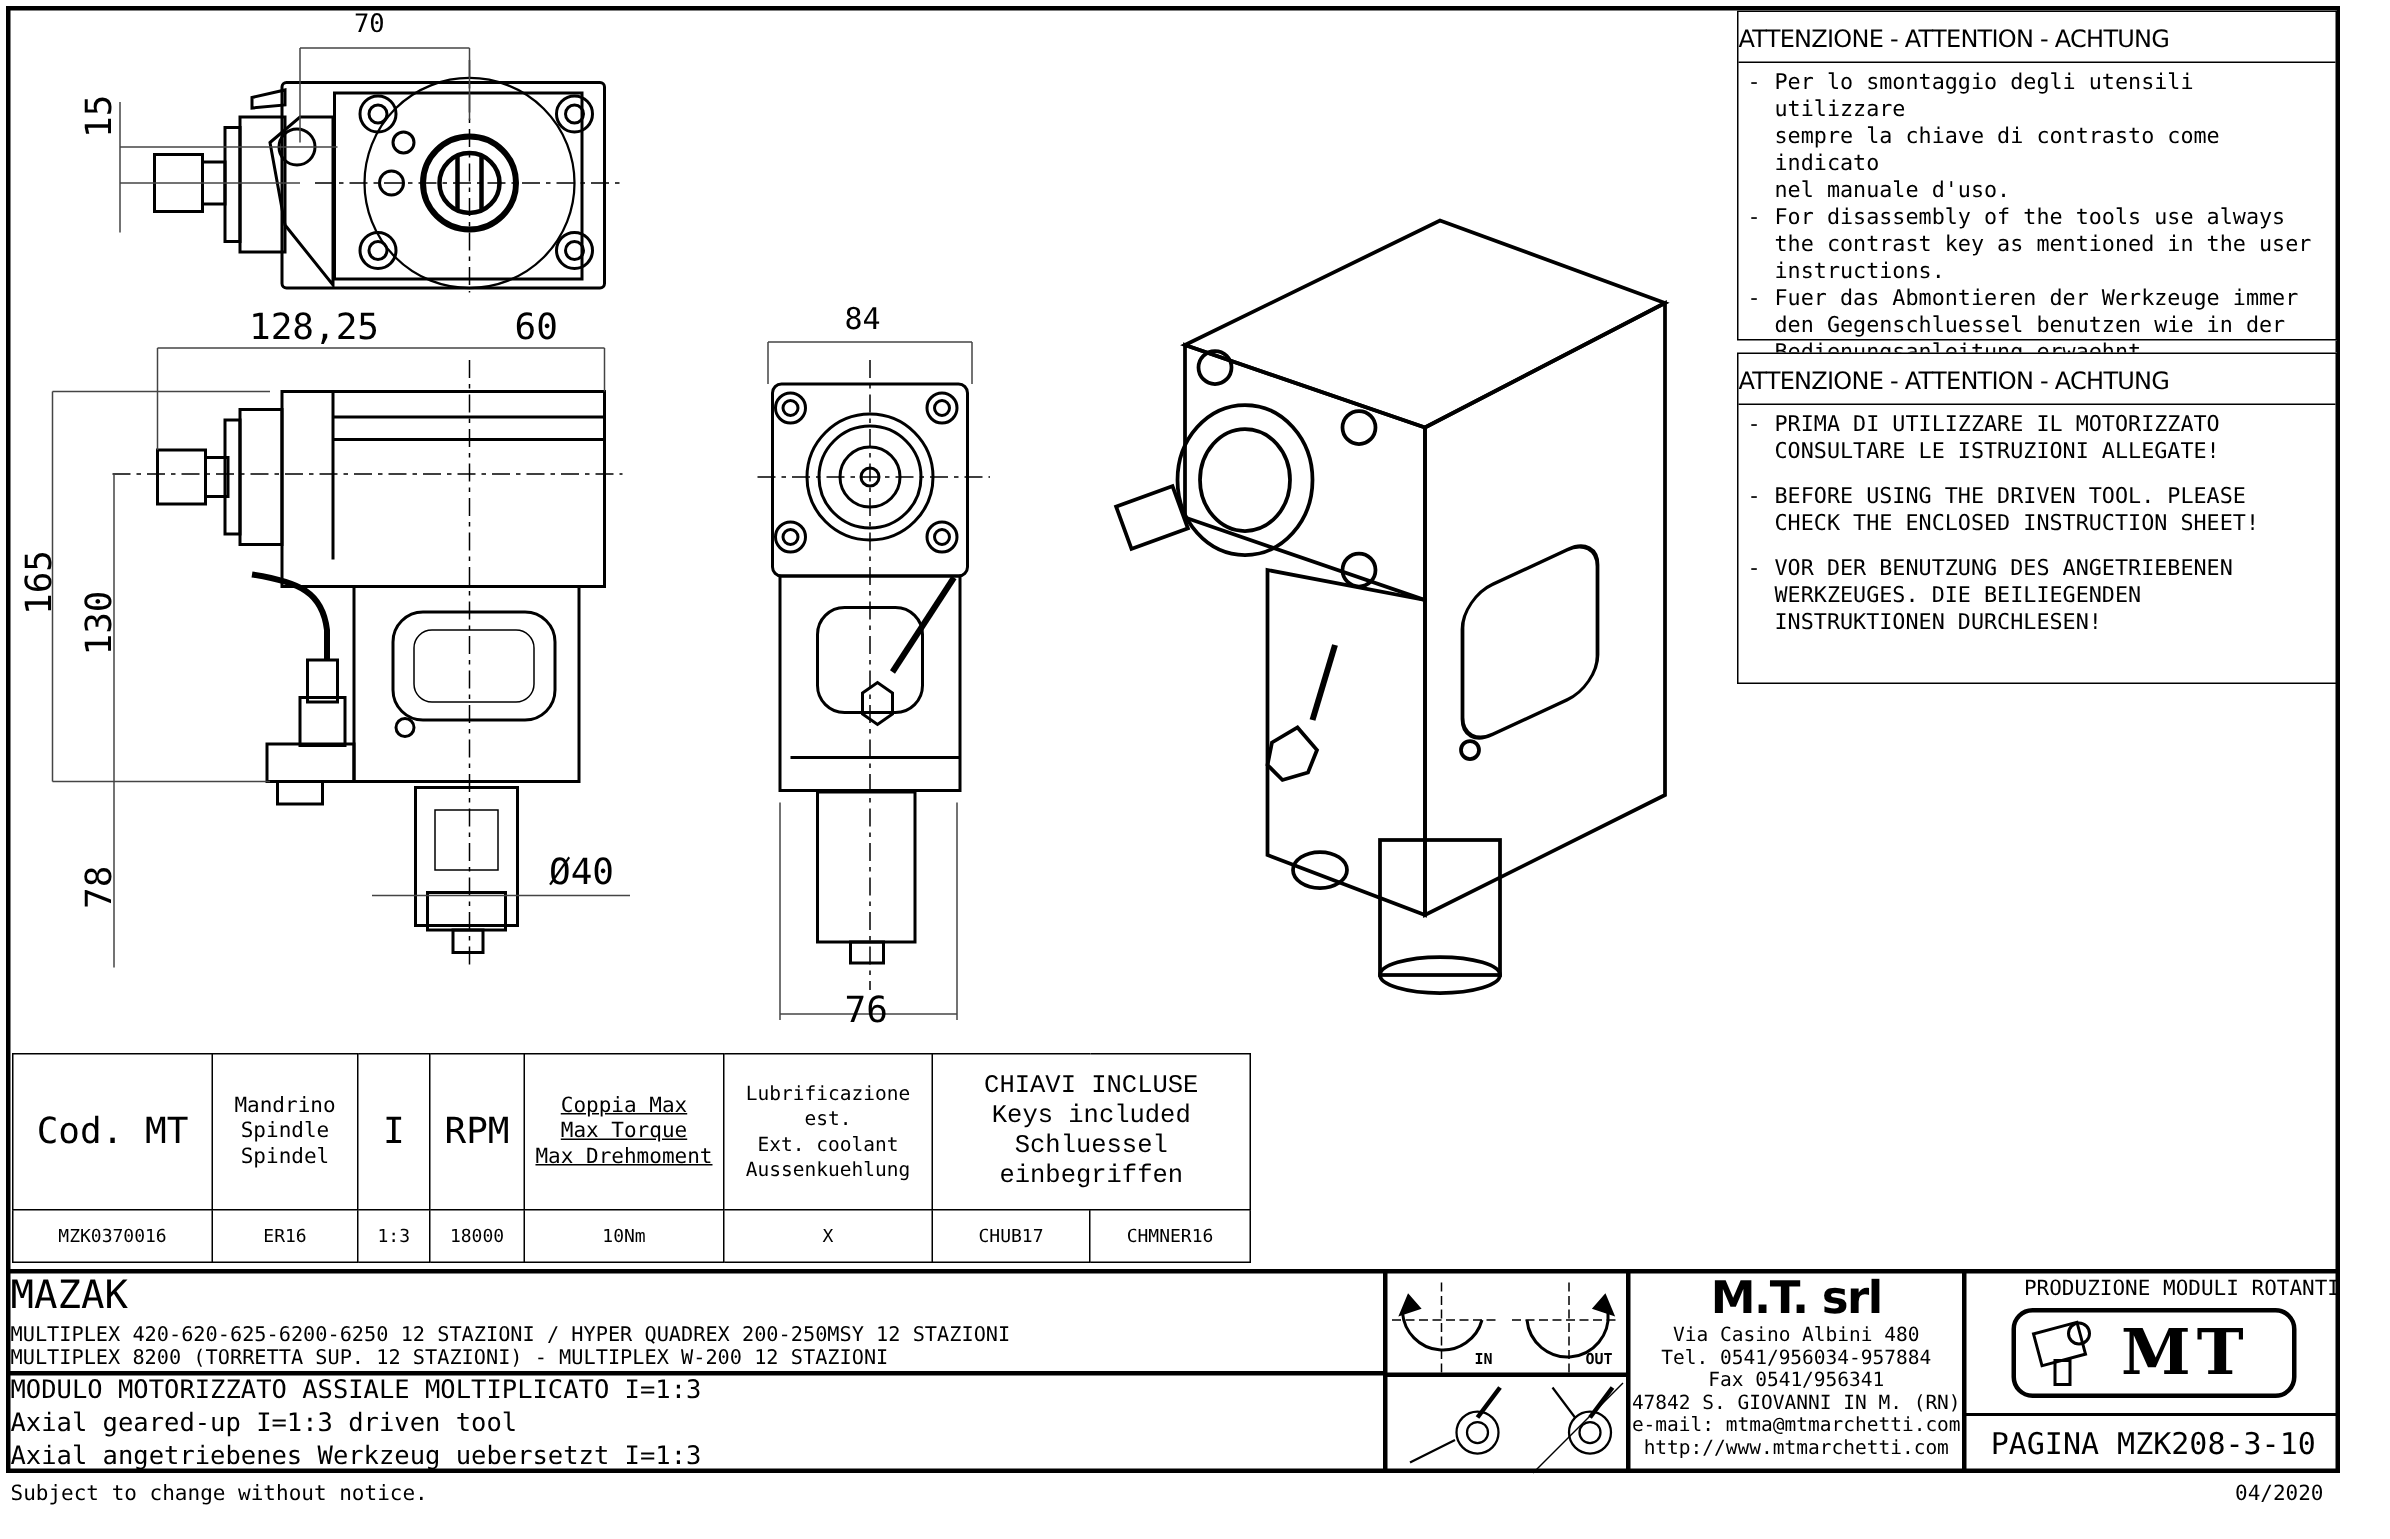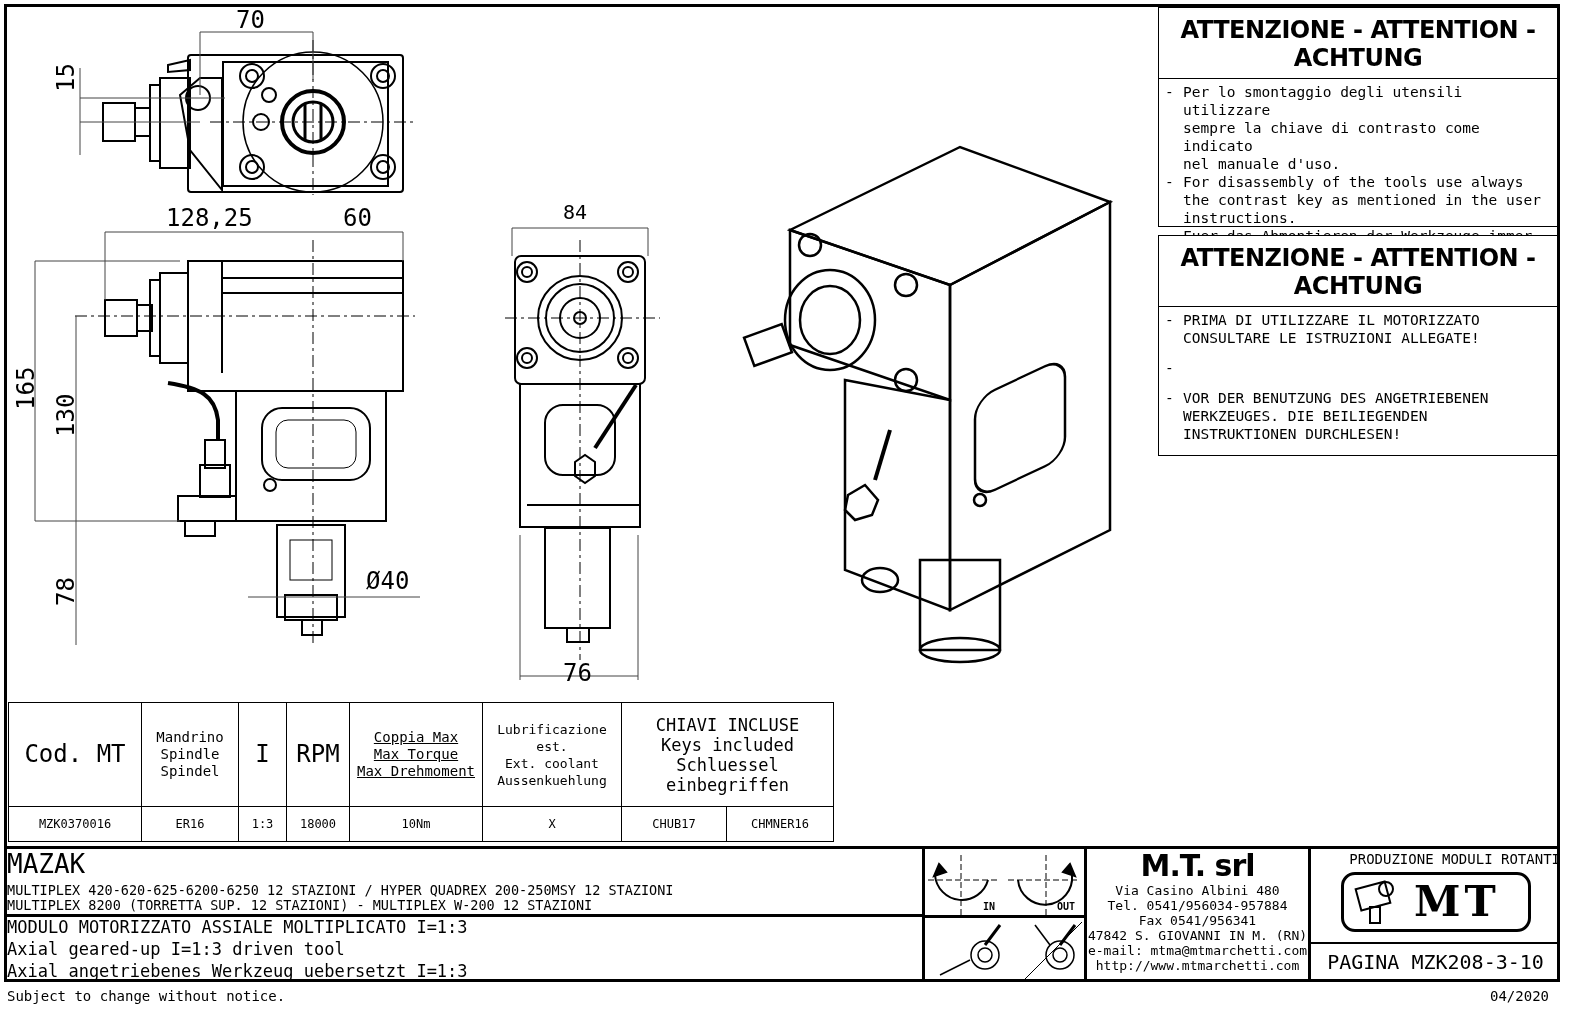--- a/index.html
+++ b/index.html
@@ -2,21 +2,21 @@
 <html><head>
 <meta charset="utf-8">
 <style>
   html,body{margin:0;padding:0;background:#fff;}
   body{width:1593px;height:1026px;position:relative;overflow:hidden;font-family:"DejaVu Sans Mono","Liberation Mono",monospace;color:#000;}
   .sheet{position:absolute;left:4px;top:4px;width:1556px;height:978px;border:3px solid #000;box-sizing:border-box;}
   .abs{position:absolute;}
   svg.drw{position:absolute;left:0;top:0;}
   
   .warn{position:absolute;left:1158px;border:1.5px solid #000;box-sizing:border-box;width:400px;background:#fff;}
-  .warn .hd{font-family:"DejaVu Sans","Liberation Sans",sans-serif;font-weight:bold;font-size:24px;letter-spacing:-0.5px;text-align:center;padding:8px 0 6px 0;border-bottom:1.5px solid #000;}
+  .warn .hd{font-family:"DejaVu Sans","Liberation Sans",sans-serif;font-weight:normal;font-size:16px;letter-spacing:-0.5px;text-align:left;padding:8px 0 6px 0;border-bottom:1.5px solid #000;}
   .warn .bd{font-size:14.5px;line-height:18px;padding:4px 6px 6px 6px;}
   .warn .li{display:flex;}
   .warn .li .dash{width:18px;flex:none;}
   .warn .li .txt{white-space:pre-line;}
   .warn .gap{height:12px;}
   
   table.spec{position:absolute;left:8px;top:702px;border-collapse:collapse;}
   table.spec td{border:1px solid #000;text-align:center;vertical-align:middle;padding:0;font-size:14px;line-height:17px;}
   table.spec td.big{font-size:24px;}
   table.spec td.mid{font-size:17px;line-height:20px;}
@@ -188,21 +188,21 @@
     <line x1="985" y1="945" x2="1000" y2="925" stroke-width="3"></line>
     <line x1="940" y1="975" x2="970" y2="960"></line>
     <circle cx="1060" cy="955" r="14"></circle>
       <circle cx="1060" cy="955" r="7"></circle>
     <line x1="1060" y1="945" x2="1075" y2="925" stroke-width="3"></line>
     <line x1="1035" y1="925" x2="1050" y2="945"></line>
     <line x1="1022" y1="982" x2="1082" y2="922" stroke-width="1"></line>
   </g>
 </svg>
 
-<div class="abs dim-txt" style="left:236px;top:6px;font-size:24px;">70</div>
+<div class="abs dim-txt" style="left:236px;top:6px;font-size:17px;">70</div>
 <div class="abs" style="left:52px;top:92px;font-size:24px;transform:rotate(-90deg);transform-origin:left top;">15</div>
 <div class="abs" style="left:166px;top:204px;font-size:24px;">128,25</div>
 <div class="abs" style="left:343px;top:204px;font-size:24px;">60</div>
 <div class="abs" style="left:12px;top:410px;font-size:24px;transform:rotate(-90deg);transform-origin:left top;">165</div>
 <div class="abs" style="left:52px;top:437px;font-size:24px;transform:rotate(-90deg);transform-origin:left top;">130</div>
 <div class="abs" style="left:52px;top:606px;font-size:24px;transform:rotate(-90deg);transform-origin:left top;">78</div>
 <div class="abs" style="left:366px;top:567px;font-size:24px;">Ø40</div>
 <div class="abs" style="left:563px;top:200px;font-size:20px;">84</div>
 <div class="abs" style="left:563px;top:659px;font-size:24px;">76</div>
 
@@ -234,20 +234,22 @@
   <div class="hd">ATTENZIONE - ATTENTION - ACHTUNG</div>
   <div class="bd">
     <div class="li">
         <span class="dash">-</span>
         <span class="txt">PRIMA DI UTILIZZARE IL MOTORIZZATO
 CONSULTARE LE ISTRUZIONI ALLEGATE!</span>
       </div>
     <div class="gap"></div>
     <div class="li">
         <span class="dash">-</span>
+        <span class="txt">BEFORE USING THE DRIVEN TOOL. PLEASE
+CHECK THE ENCLOSED INSTRUCTION SHEET!</span>
       </div>
     <div class="gap"></div>
     <div class="li">
         <span class="dash">-</span>
         <span class="txt">VOR DER BENUTZUNG DES ANGETRIEBENEN
 WERKZEUGES. DIE BEILIEGENDEN
 INSTRUKTIONEN DURCHLESEN!</span>
       </div>
   </div>
 </div>
@@ -260,21 +262,21 @@
 Spindle
 Spindel</td>
     <td class="big" style="width:47px;">I</td>
     <td class="big" style="width:62px;">RPM</td>
     <td class="ml" style="width:132px;text-decoration:underline;">Coppia Max
 Max Torque
 Max Drehmoment</td>
     <td class="ml" style="width:138px;font-size:13px;">Lubrificazione est.
 Ext. coolant
 Aussenkuehlung</td>
-    <td class="ml mid" colspan="2" style="width:210px;">CHIAVI INCLUSE
+    <td class="ml mid" colspan="2" style="width:210px;font-family:Liberation Mono, monospace;">CHIAVI INCLUSE
 Keys included
 Schluessel einbegriffen</td>
   </tr>
   <tr class="val">
     <td>MZK0370016</td>
     <td>ER16</td>
     <td>1:3</td>
     <td>18000</td>
     <td>10Nm</td>
     <td>X</td>

